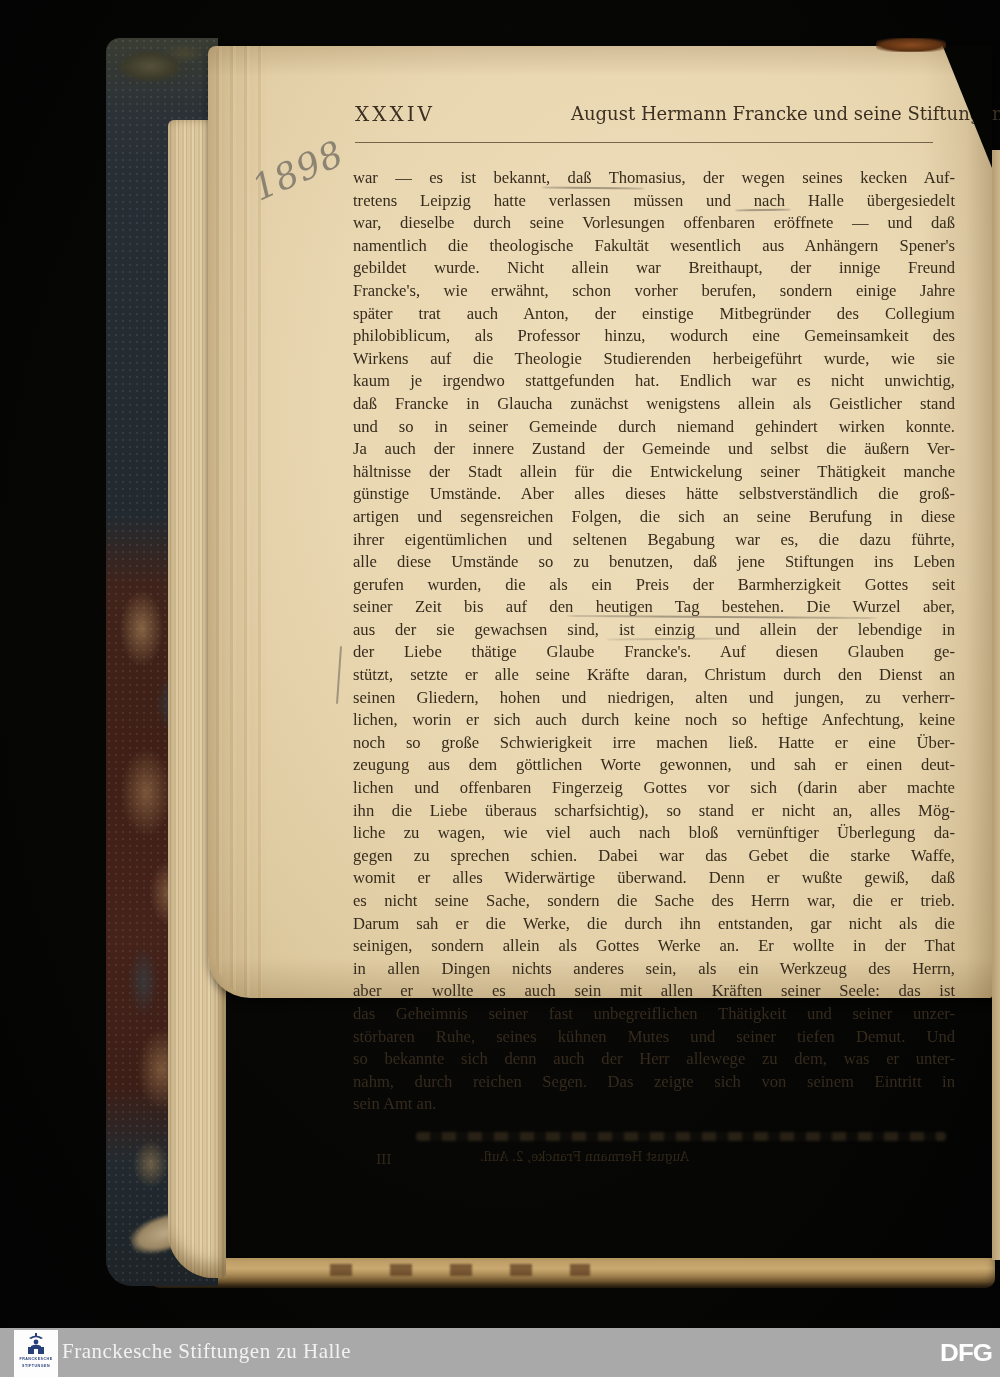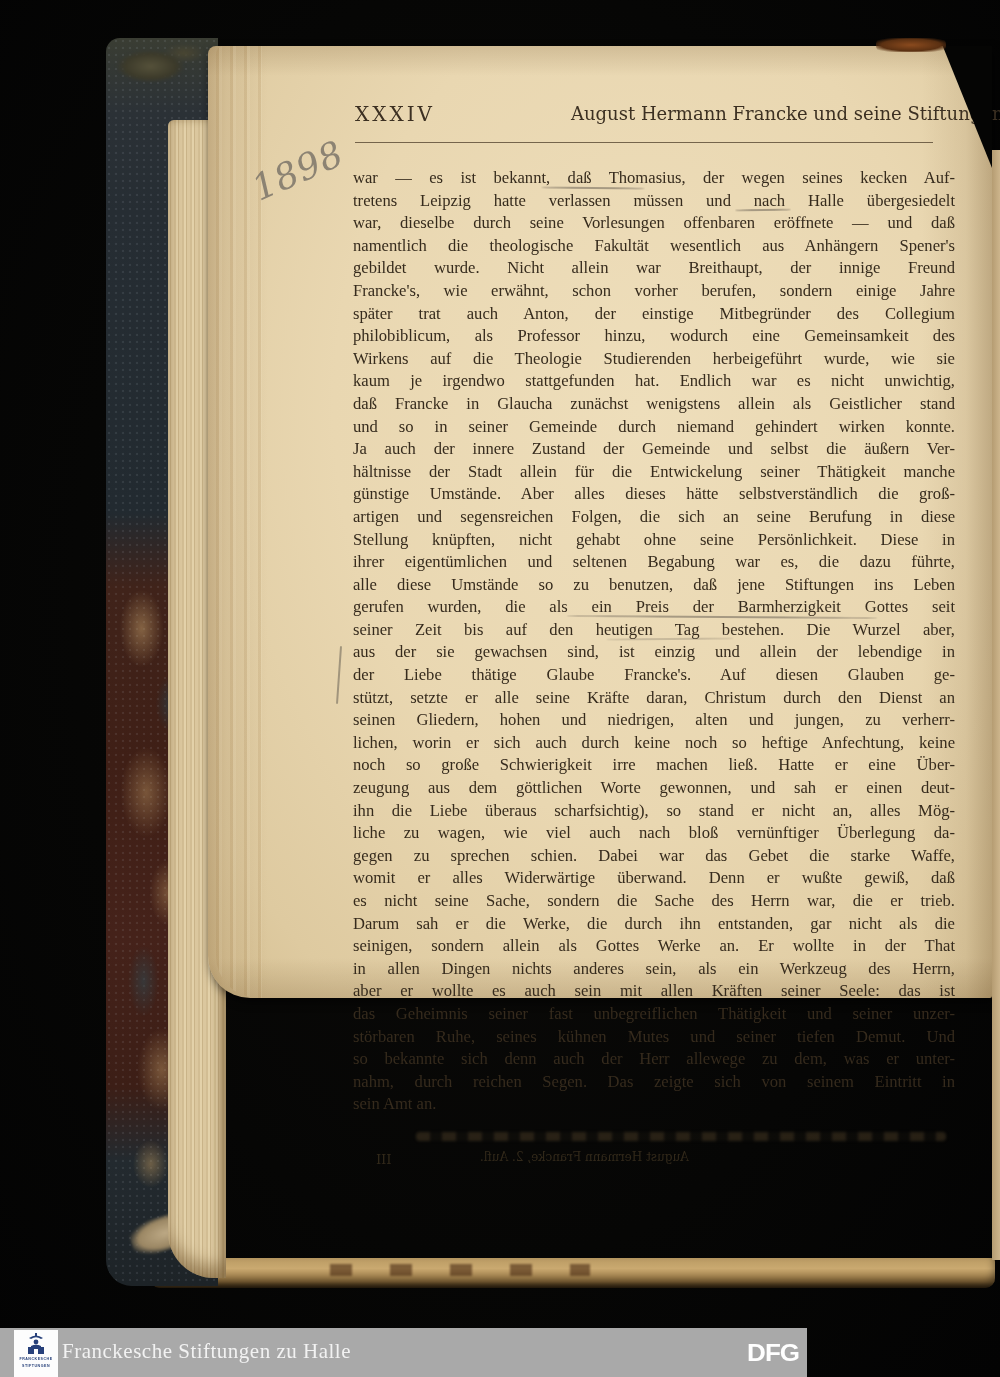--- a/index.html
+++ b/index.html
@@ -90,21 +90,21 @@
   
   .bleed{position:absolute;color:rgba(120,96,60,.38);transform:scaleX(-1);
     filter:blur(.7px);font-size:12px;white-space:nowrap;}
   .bleed-smudge{position:absolute;left:208px;top:1086px;width:530px;height:9px;
     background:repeating-linear-gradient(90deg, rgba(120,96,60,.30) 0 14px, rgba(120,96,60,.06) 14px 26px);
     filter:blur(1.4px);border-radius:4px;}
   .bleed-sig{left:272px;top:1104px;}
   .bleed-mark{left:168px;top:1106px;font-size:13px;}
 
   
-  .footer-bar{position:absolute;left:0;top:1328px;width:807px;height:49px;background:#a9a9a9;}
+  .footer-bar{position:absolute;left:0;top:1328px;width:1000px;height:49px;background:#a9a9a9;}
   .footer-logo-box{position:absolute;left:14px;top:2px;width:44px;height:47px;background:#fdfdfd;
     display:flex;flex-direction:column;align-items:center;justify-content:flex-start;padding-top:3px;box-sizing:border-box;}
   .footer-logo-box svg{display:block;}
   .logo-caption{color:#27407a;font-family:"Liberation Sans",sans-serif;font-weight:bold;
     font-size:3.6px;letter-spacing:.5px;line-height:4.6px;text-align:center;margin-top:2px;}
   .footer-title{position:absolute;left:62px;top:11px;color:#f2f2f2;
     font-family:"Liberation Serif",serif;font-size:21px;letter-spacing:.5px;}
   .dfg{position:absolute;right:8px;top:10px;color:#fff;font-family:"Liberation Sans",sans-serif;
     font-weight:900;font-size:26px;letter-spacing:-1px;transform:scaleY(.92);}
 </style>
@@ -145,32 +145,32 @@
         <div class="text-line">später trat auch Anton, der einstige Mitbegründer des Collegium</div>
         <div class="text-line">philobiblicum, als Professor hinzu, wodurch eine Gemeinsamkeit des</div>
         <div class="text-line">Wirkens auf die Theologie Studierenden herbeigeführt wurde, wie sie</div>
         <div class="text-line">kaum je irgendwo stattgefunden hat.  Endlich war es nicht unwichtig,</div>
         <div class="text-line">daß Francke in Glaucha zunächst wenigstens allein als Geistlicher stand</div>
         <div class="text-line">und so in seiner Gemeinde durch niemand gehindert wirken konnte.</div>
         <div class="text-line">Ja auch der innere Zustand der Gemeinde und selbst die äußern Ver-</div>
         <div class="text-line">hältnisse der Stadt allein für die Entwickelung seiner Thätigkeit manche</div>
         <div class="text-line">günstige Umstände.  Aber alles dieses hätte selbstverständlich die groß-</div>
         <div class="text-line">artigen und segensreichen Folgen, die sich an seine Berufung in diese</div>
-        <div class="text-line">Stellung knüpften, nicht gehabt ohne seine Persönlichkeit.  Diese in</div>
         <div class="text-line">ihrer eigentümlichen und seltenen Begabung war es, die dazu führte,</div>
         <div class="text-line">alle diese Umstände so zu benutzen, daß jene Stiftungen ins Leben</div>
         <div class="text-line">gerufen wurden, die als ein Preis der Barmherzigkeit Gottes seit</div>
         <div class="text-line">seiner Zeit bis auf den heutigen Tag bestehen.  Die Wurzel aber,</div>
         <div class="text-line">aus der sie gewachsen sind, ist einzig und allein der lebendige in</div>
         <div class="text-line">der Liebe thätige Glaube Francke's.  Auf diesen Glauben ge-</div>
         <div class="text-line">stützt, setzte er alle seine Kräfte daran, Christum durch den Dienst an</div>
         <div class="text-line">seinen Gliedern, hohen und niedrigen, alten und jungen, zu verherr-</div>
         <div class="text-line">lichen, worin er sich auch durch keine noch so heftige Anfechtung, keine</div>
         <div class="text-line">noch so große Schwierigkeit irre machen ließ.  Hatte er eine Über-</div>
         <div class="text-line">zeugung aus dem göttlichen Worte gewonnen, und sah er einen deut-</div>
+        <div class="text-line">lichen und offenbaren Fingerzeig Gottes vor sich (darin aber machte</div>
         <div class="text-line">ihn die Liebe überaus scharfsichtig), so stand er nicht an, alles Mög-</div>
         <div class="text-line">liche zu wagen, wie viel auch nach bloß vernünftiger Überlegung da-</div>
         <div class="text-line">gegen zu sprechen schien.  Dabei war das Gebet die starke Waffe,</div>
         <div class="text-line">womit er alles Widerwärtige überwand.  Denn er wußte gewiß, daß</div>
         <div class="text-line">es nicht seine Sache, sondern die Sache des Herrn war, die er trieb.</div>
         <div class="text-line">Darum sah er die Werke, die durch ihn entstanden, gar nicht als die</div>
         <div class="text-line">seinigen, sondern allein als Gottes Werke an.  Er wollte in der That</div>
         <div class="text-line">in allen Dingen nichts anderes sein, als ein Werkzeug des Herrn,</div>
         <div class="text-line">aber er wollte es auch sein mit allen Kräften seiner Seele: das ist</div>
         <div class="text-line">das Geheimnis seiner fast unbegreiflichen Thätigkeit und seiner unzer-</div>

